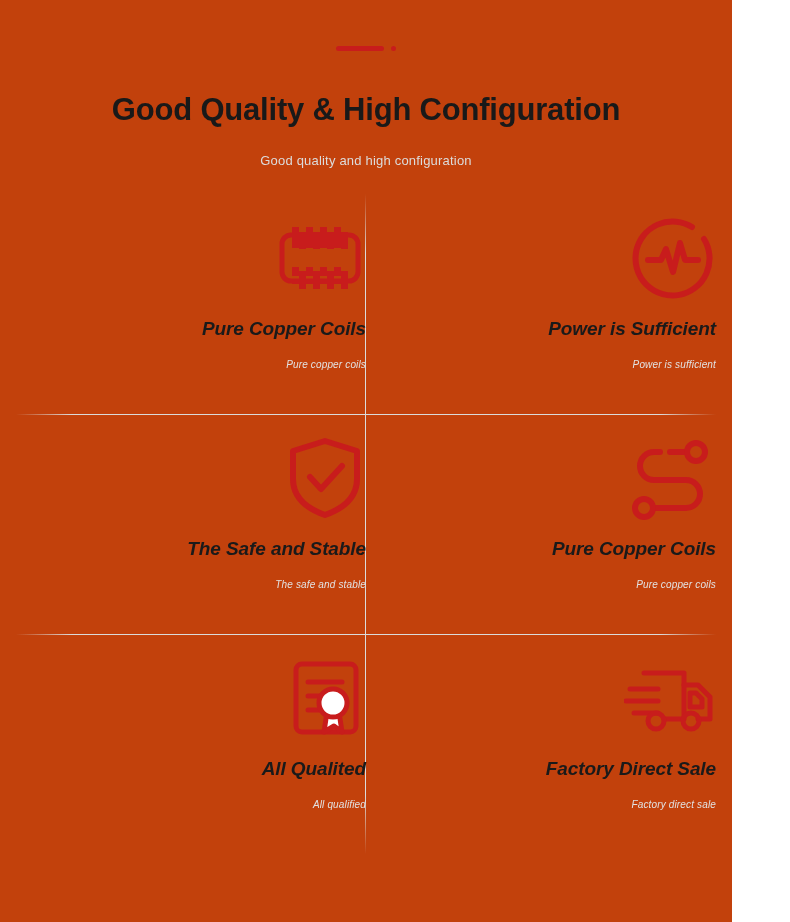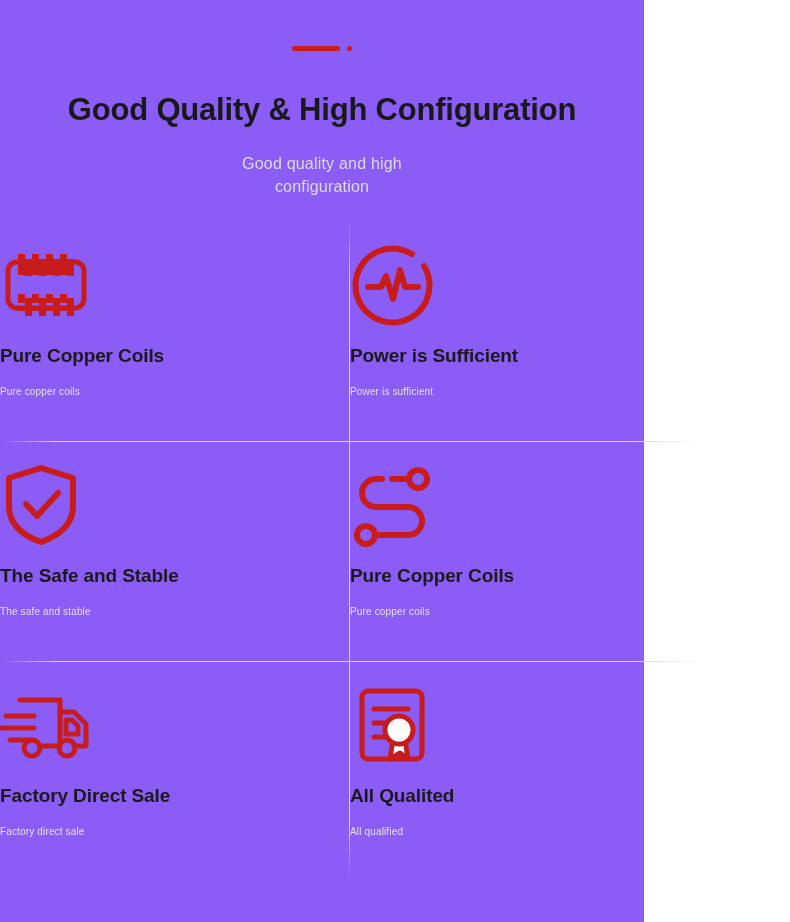--- a/index.html
+++ b/index.html
@@ -9,23 +9,23 @@
   body {
     width: 790px;
     height: 922px;
     background: #ffffff;
     font-family: "Liberation Sans", sans-serif;
     overflow: hidden;
   }
 
   .page {
     position: relative;
-    width: 644px;
+    width: 732px;
     height: 922px;
-    background: #8b5cf6;
+    background: #c2410c;
   }
 
   
   .header {
     padding-top: 44px;
     text-align: center;
   }
 
   .deco {
     height: 8px;
@@ -57,21 +57,21 @@
     color: #191919;
     letter-spacing: -0.2px;
     line-height: 1.1;
     font-family: "Liberation Sans", sans-serif;
   }
 
   .main-sub {
     margin: 0 auto;
     padding-top: 25px;
     width: 230px;
-    font-size: 16px;
+    font-size: 13px;
     line-height: 1.45;
     color: #dcdcdc;
     letter-spacing: 0.2px;
   }
 
   
   .grid-wrap {
     position: relative;
     margin: 0 auto;
     margin-top: 23px;
@@ -114,24 +114,25 @@
                  rgba(219,219,219,1) 92%,
                  rgba(225,225,225,0) 100%);
     z-index: 1;
   }
   .hline-1 { top: 220px; }
   .hline-2 { top: 440px; }
 
   .cell {
     display: flex;
     flex-direction: column;
-    align-items: flex-start;
+    align-items: flex-end;
     justify-content: flex-start;
     padding-top: 18px;
     box-sizing: border-box;
+    font-style: italic;
   }
 
   .icon-box {
     height: 92px;
     display: flex;
     align-items: center;
     justify-content: center;
   }
   .icon-box svg { display: block; }
 
@@ -260,49 +261,49 @@
             <circle cx="68" cy="16" r="9" stroke="#C81C1C" stroke-width="6" fill="none"></circle>
             <circle cx="16" cy="72" r="9" stroke="#C81C1C" stroke-width="6" fill="none"></circle>
           </svg>
         </div>
         <div class="cell-title">Pure Copper Coils</div>
         <div class="cell-sub">Pure copper coils</div>
       </div>
 
       <div class="cell">
         <div class="icon-box">
-          <svg width="92" height="74" viewBox="0 0 92 74" fill="none">
-
-            <path d="M6 28 H34" stroke="#C81C1C" stroke-width="5" stroke-linecap="round"></path>
-            <path d="M2 40 H34" stroke="#C81C1C" stroke-width="5" stroke-linecap="round"></path>
-            <path d="M10 52 H34" stroke="#C81C1C" stroke-width="5" stroke-linecap="round"></path>
-
-            <path d="M20 12 H60 V58 H40" stroke="#C81C1C" stroke-width="5" stroke-linecap="round" stroke-linejoin="round" fill="none"></path>
-
-            <path d="M60 24 H74 L86 36 V58 H74" stroke="#C81C1C" stroke-width="5" stroke-linecap="round" stroke-linejoin="round" fill="none"></path>
-            <path d="M66 32 H72 L78 38 V46 H66 Z" stroke="#C81C1C" stroke-width="5" stroke-linejoin="round" fill="none"></path>
-            <circle cx="32" cy="60" r="8" stroke="#C81C1C" stroke-width="5" fill="none"></circle>
-            <circle cx="67" cy="60" r="8" stroke="#C81C1C" stroke-width="5" fill="none"></circle>
-          </svg>
-        </div>
-        <div class="cell-title">Factory Direct Sale</div>
-        <div class="cell-sub">Factory direct sale</div>
-      </div>
-
-      <div class="cell">
-        <div class="icon-box">
           <svg width="82" height="84" viewBox="0 0 82 84" fill="none">
             <path d="M18 8 H66 a6 6 0 0 1 6 6 V70 a6 6 0 0 1 -6 6 H18 a6 6 0 0 1 -6 -6 V14 a6 6 0 0 1 6 -6 Z" stroke="#C81C1C" stroke-width="5" fill="none"></path>
             <path d="M24 26 H58" stroke="#C81C1C" stroke-width="5" stroke-linecap="round"></path>
             <path d="M24 40 H44" stroke="#C81C1C" stroke-width="5" stroke-linecap="round"></path>
             <path d="M24 54 H40" stroke="#C81C1C" stroke-width="5" stroke-linecap="round"></path>
 
             <path d="M43 56 L40 76 L50 70 L58 76 L55 56" stroke="#C81C1C" stroke-width="5" stroke-linejoin="round" fill="#fff"></path>
             <circle cx="49" cy="47" r="14" stroke="#C81C1C" stroke-width="5" fill="#fff"></circle>
           </svg>
         </div>
         <div class="cell-title">All Qualited</div>
         <div class="cell-sub">All qualified</div>
       </div>
 
+      <div class="cell">
+        <div class="icon-box">
+          <svg width="92" height="74" viewBox="0 0 92 74" fill="none">
+
+            <path d="M6 28 H34" stroke="#C81C1C" stroke-width="5" stroke-linecap="round"></path>
+            <path d="M2 40 H34" stroke="#C81C1C" stroke-width="5" stroke-linecap="round"></path>
+            <path d="M10 52 H34" stroke="#C81C1C" stroke-width="5" stroke-linecap="round"></path>
+
+            <path d="M20 12 H60 V58 H40" stroke="#C81C1C" stroke-width="5" stroke-linecap="round" stroke-linejoin="round" fill="none"></path>
+
+            <path d="M60 24 H74 L86 36 V58 H74" stroke="#C81C1C" stroke-width="5" stroke-linecap="round" stroke-linejoin="round" fill="none"></path>
+            <path d="M66 32 H72 L78 38 V46 H66 Z" stroke="#C81C1C" stroke-width="5" stroke-linejoin="round" fill="none"></path>
+            <circle cx="32" cy="60" r="8" stroke="#C81C1C" stroke-width="5" fill="none"></circle>
+            <circle cx="67" cy="60" r="8" stroke="#C81C1C" stroke-width="5" fill="none"></circle>
+          </svg>
+        </div>
+        <div class="cell-title">Factory Direct Sale</div>
+        <div class="cell-sub">Factory direct sale</div>
+      </div>
+
     </div>
   </div>
 </div>
 
 </body></html>

